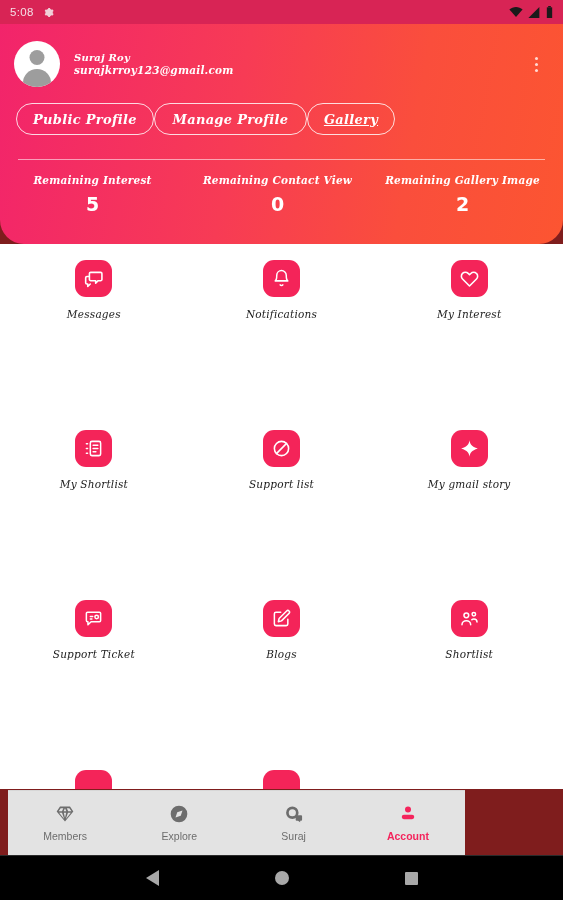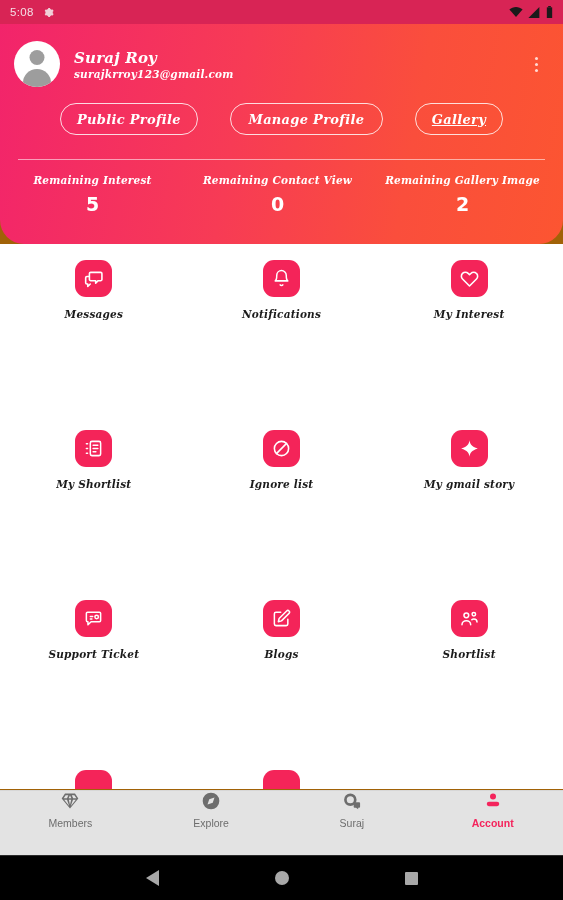--- a/index.html
+++ b/index.html
@@ -2,21 +2,21 @@
 <html><head>
 <meta charset="utf-8">
 <style>
   * { margin:0; padding:0; box-sizing:border-box; }
   html,body {
     width:563px; height:900px;
     background:#ffffff;
     font-family:"Liberation Sans", sans-serif;
     overflow:hidden;
   }
-  .phone { position:relative; width:563px; height:900px; background:#a16207; }
+  .phone { position:relative; width:563px; height:900px; background:#7f1d1d; }
 
   
   .statusbar {
     position:absolute; top:0; left:0; width:563px; height:24px;
     background:#D82455;
     display:flex; align-items:center; padding:0 10px;
     color:#ffffff;
   }
   .sb-time { font-size:11.5px; letter-spacing:.3px; color:#f3dfe6; }
   .sb-gear { margin-left:9px; display:flex; align-items:center; }
@@ -38,36 +38,36 @@
     background:#ffffff; flex:0 0 46px; position:relative; overflow:hidden;
     display:flex; align-items:flex-end; justify-content:center;
   }
   .av-head { position:absolute; top:9px; left:50%; transform:translateX(-50%);
     width:15px; height:15px; border-radius:50%; background:#9d9d9d; }
   .av-body { position:absolute; bottom:0px; left:50%; transform:translateX(-50%);
     width:28px; height:18px; border-radius:14px 14px 0 0; background:#9d9d9d; }
   .pname-wrap { margin-left:14px; display:flex; flex-direction:column; justify-content:center; gap:1px; }
   .pname {
     font-family:"DejaVu Serif", serif; font-style:italic; font-weight:bold;
-    font-size:15px; color:#ffffff; letter-spacing:.2px;
+    font-size:10px; color:#ffffff; letter-spacing:.2px;
   }
   .pmail {
     font-family:"DejaVu Serif", serif; font-style:italic; font-weight:bold;
     font-size:10.5px; color:#ffffff; letter-spacing:.2px;text-align:center;
   }
   .kebab {
     margin-left:auto; width:26px; height:30px;
     display:flex; flex-direction:column; align-items:center; justify-content:center; gap:3px;
     cursor:pointer;
   }
   .kebab span { width:3px; height:3px; border-radius:50%; background:#ffd9d2; display:block; }
 
   .pill-row {
     position:absolute; top:78px; left:16px; right:16px; height:34px;
-    display:flex; align-items:center; justify-content:center;gap:32px;
+    display:flex; align-items:center; justify-content:flex-start;
   }
   .pill {
     border:1px solid rgba(255,255,255,.82); border-radius:18px;
     height:32px; display:flex; align-items:center; justify-content:center;
     padding:0 16px; color:#ffffff; cursor:pointer;
     font-family:"DejaVu Serif", serif; font-style:italic; font-weight:bold;
     font-size:13px; letter-spacing:.3px; white-space:nowrap;
   }
   .pill.w1 { min-width:137px; }
   .pill.w2 { min-width:153px; }
@@ -106,29 +106,29 @@
     display:flex; flex-direction:column; align-items:center;
     padding-top:16px; cursor:pointer;
   }
   .tile {
     width:37px; height:37px; border-radius:11px;
     background:#F42459;
     display:flex; align-items:center; justify-content:center;
   }
   .cell-label {
     margin-top:11px;
-    font-family:"DejaVu Serif", serif; font-style:italic; font-weight:bold;
+    font-family:"DejaVu Serif", serif; font-style:italic; font-weight:normal;
     font-size:10.5px; color:#1b1b1b; letter-spacing:.2px; white-space:nowrap;
   }
 
   
   .bottomnav {
-    position:absolute; bottom:45px; left:0; width:563px; height:65px;
+    position:absolute; bottom:45px; left:8px; width:457px; height:65px;
     background:#E3E3E3;
-    display:flex; 
+    display:flex; align-items:center;
     border-top:1px solid #d7d7d7;
   }
   .navitem {
     flex:1; display:flex; flex-direction:column; align-items:center; gap:6px;
     cursor:pointer;
   }
   .nav-label { font-size:10.5px; color:#6d6d6d; font-family:"Liberation Sans", sans-serif; }
   .navitem.active .nav-label { color:#F4245C; font-weight:bold; }
 
   
@@ -251,21 +251,21 @@
       <div class="cell-label">My Shortlist</div>
     </div>
 
     <div class="cell">
       <div class="tile">
         <svg width="19" height="19" viewBox="0 0 24 24" fill="none" stroke="#fff" stroke-width="2" stroke-linecap="round">
           <circle cx="12" cy="12" r="9"></circle>
           <path d="M5.6 18.4L18.4 5.6"></path>
         </svg>
       </div>
-      <div class="cell-label">Ignore list</div>
+      <div class="cell-label">Support list</div>
     </div>
 
     <div class="cell">
       <div class="tile">
         <svg width="19" height="19" viewBox="0 0 24 24" fill="#fff">
           <path d="M12 1.5c.6 4.6 2.4 7.9 10.5 10.5-8.1 2.6-9.9 5.9-10.5 10.5-.6-4.6-2.4-7.9-10.5-10.5C9.6 9.4 11.4 6.1 12 1.5z"></path>
         </svg>
       </div>
       <div class="cell-label">My gmail story</div>
     </div>

